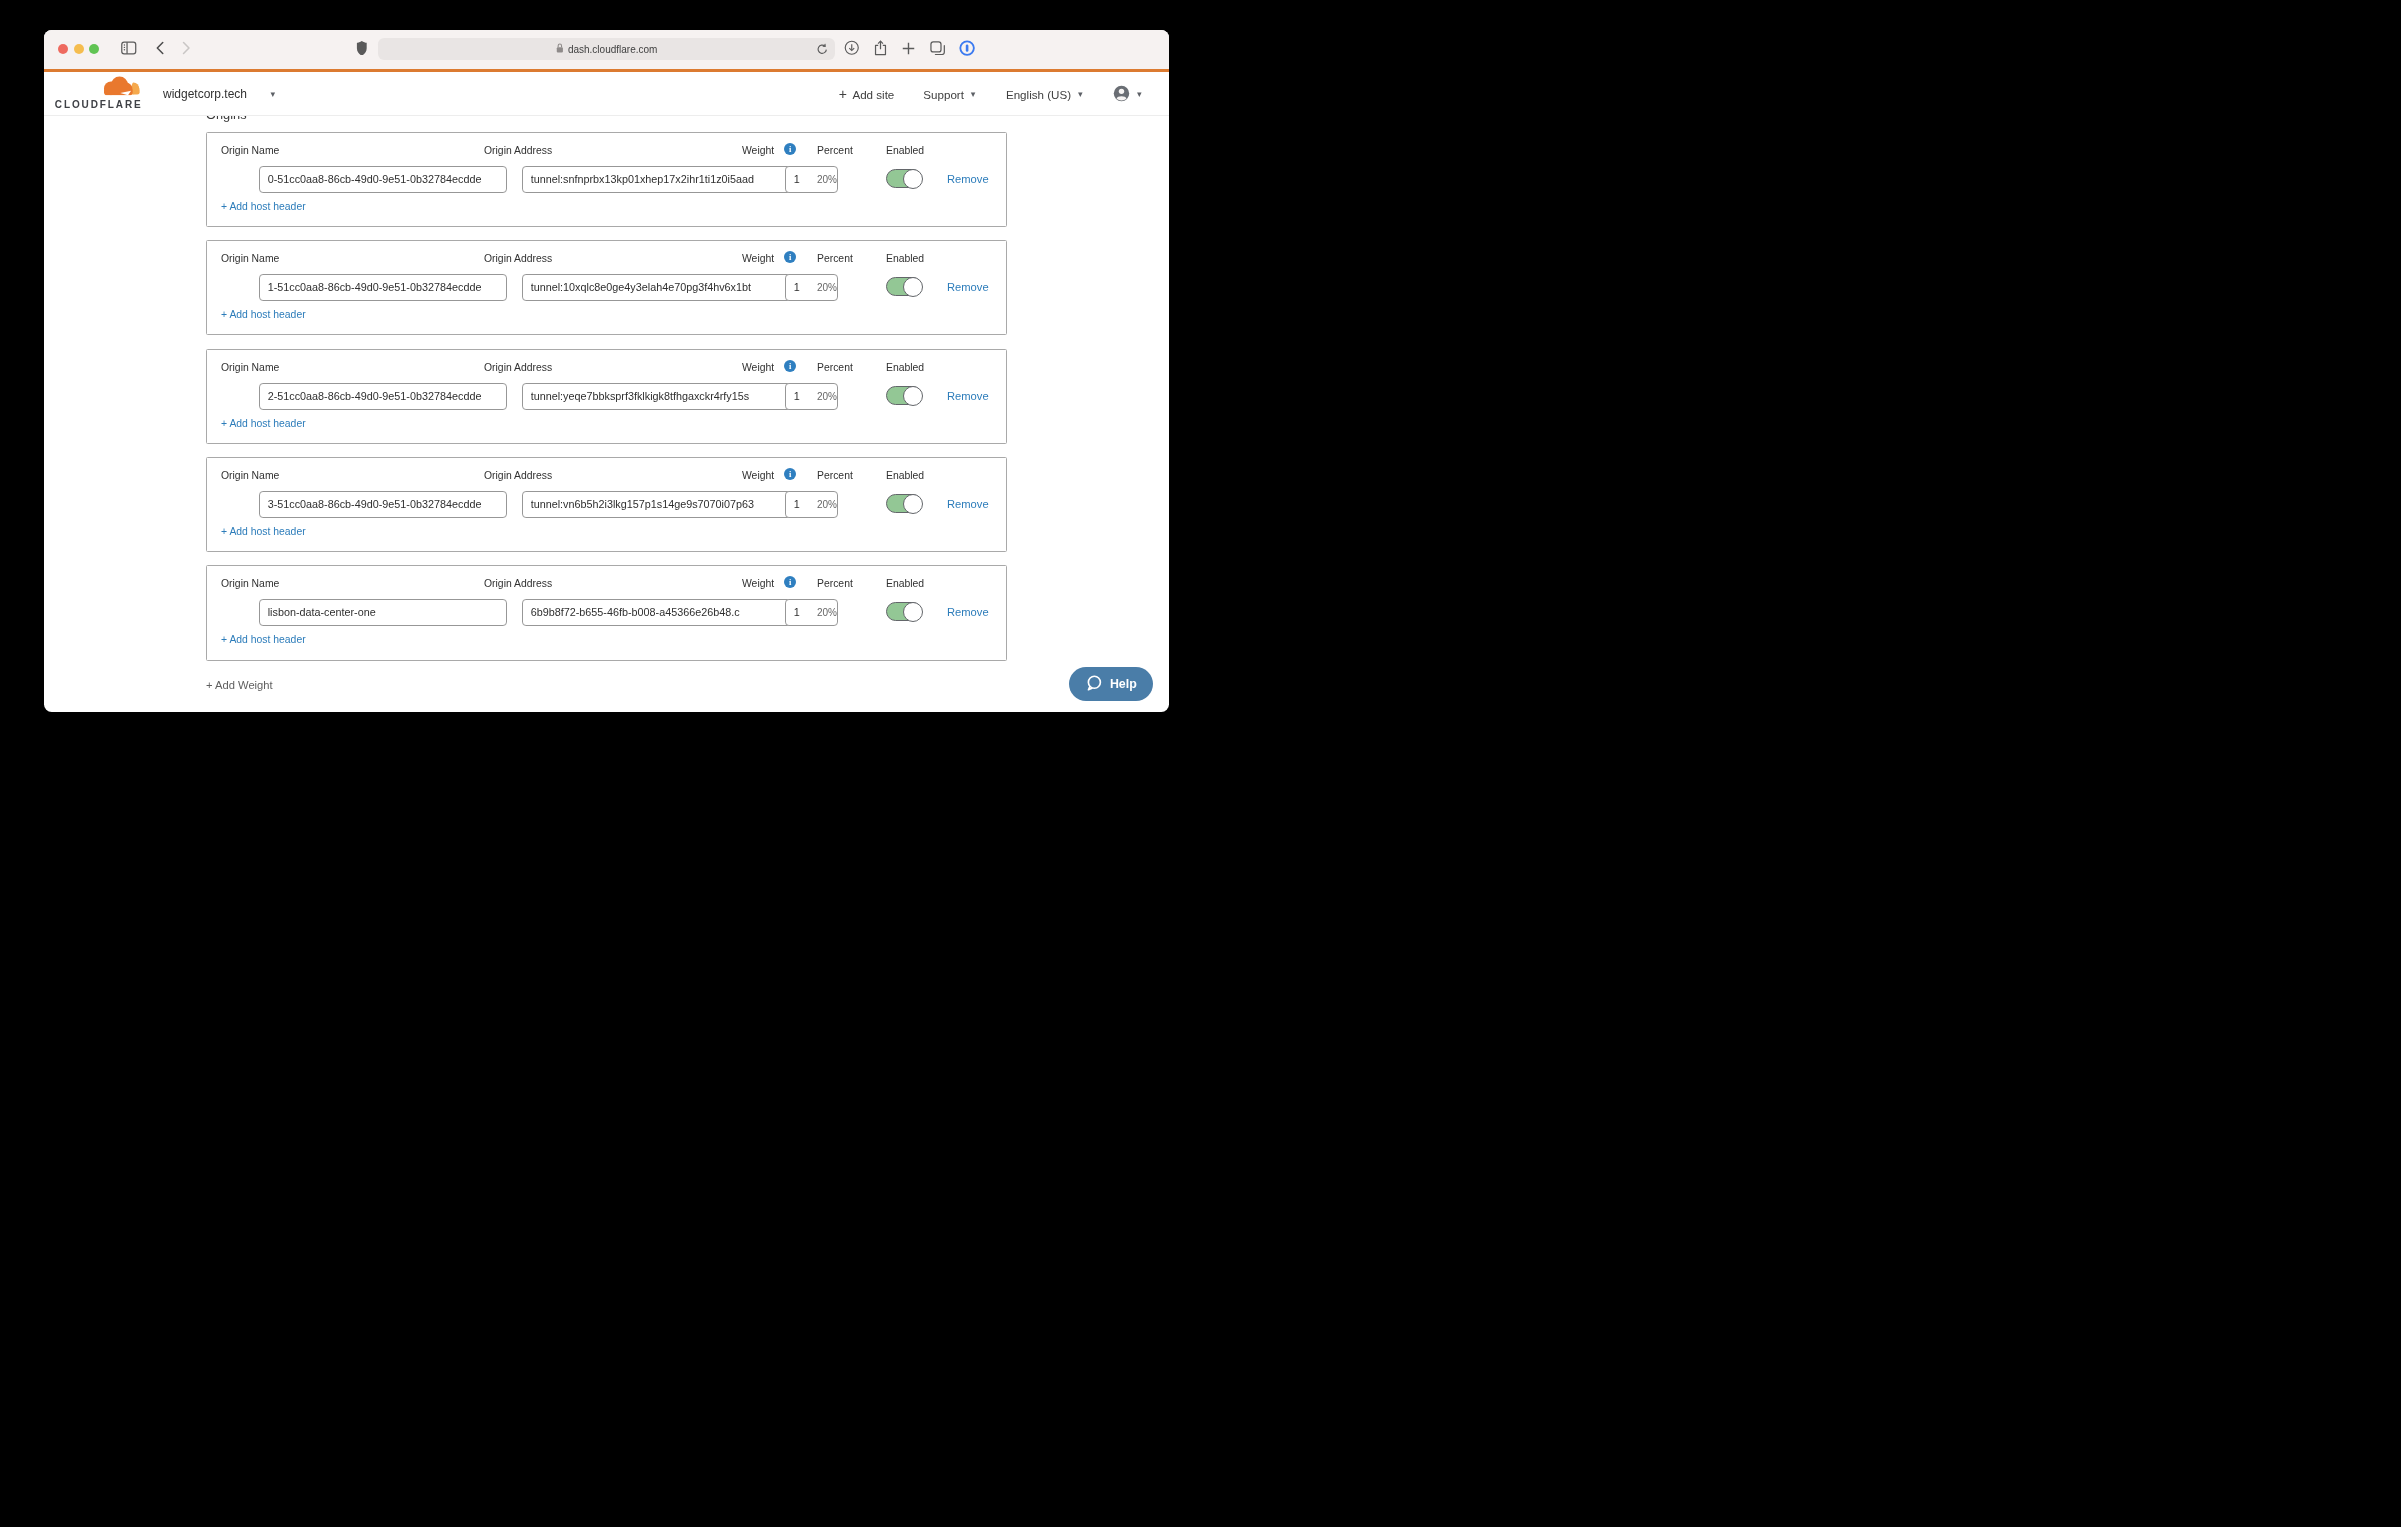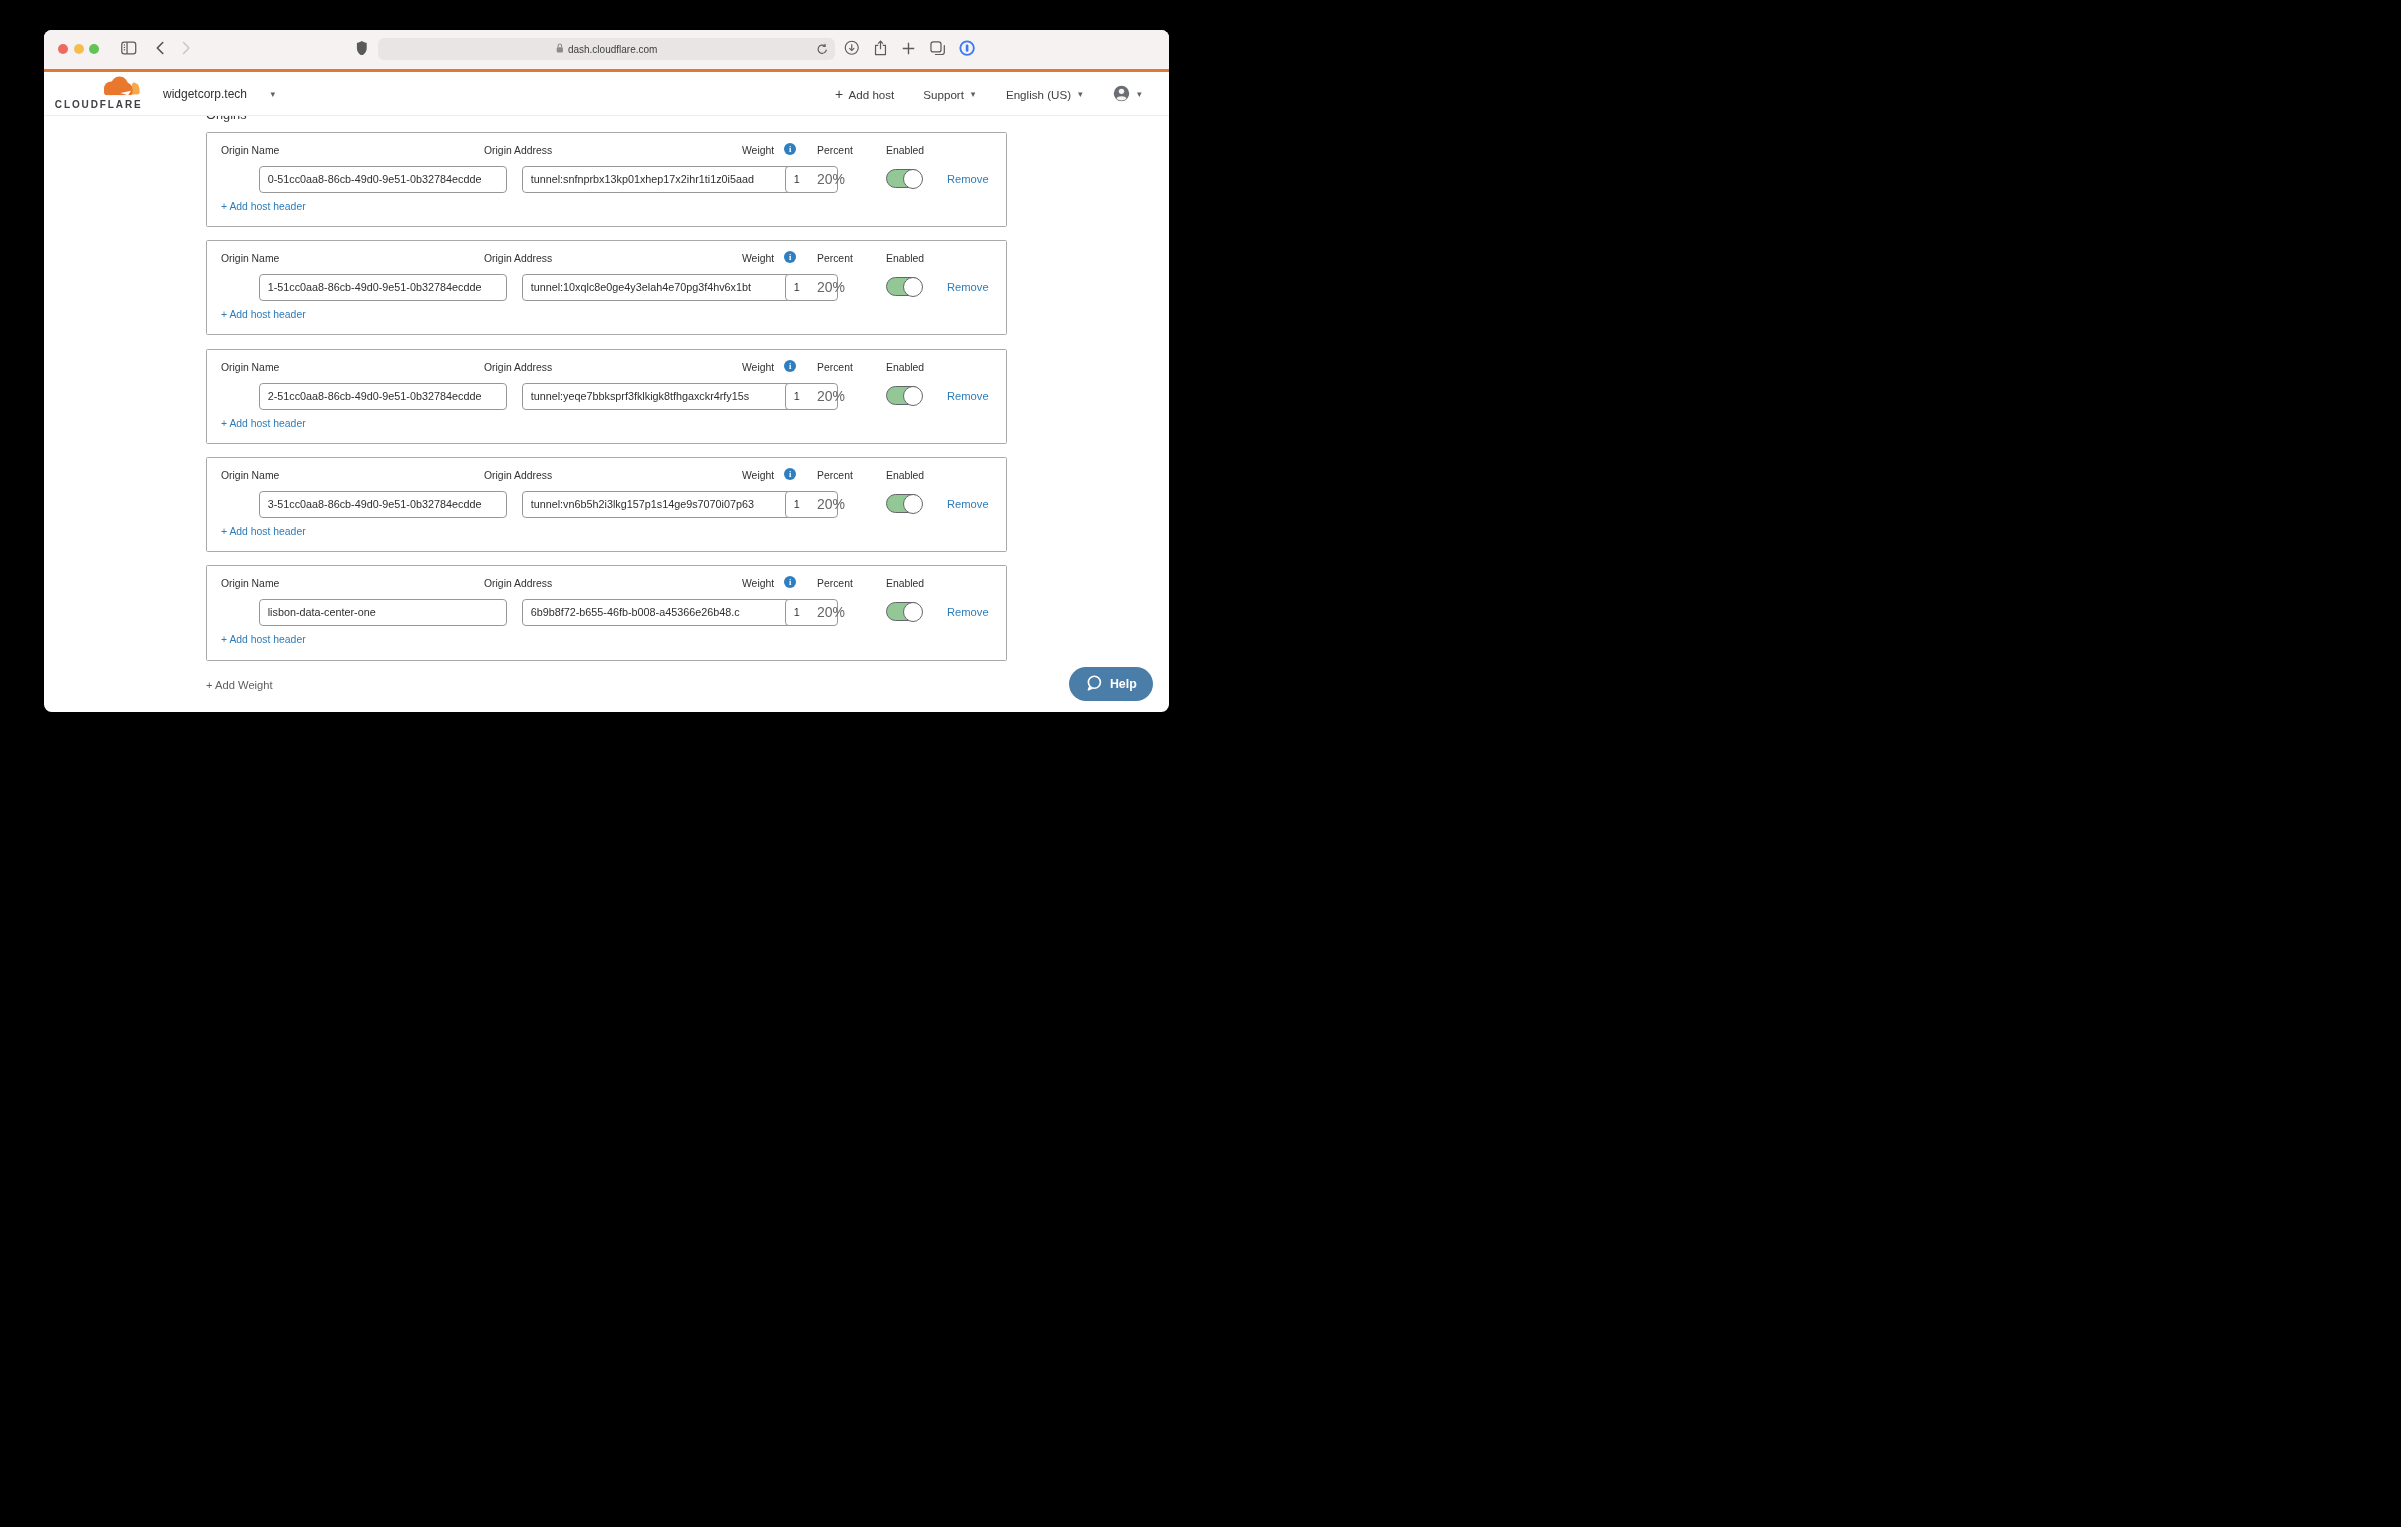--- a/index.html
+++ b/index.html
@@ -38,21 +38,21 @@
   .origin-card .f-label{position:absolute;top:11.6px;font-size:10.4px;color:var(--ink);}
   .origin-card input{position:absolute;top:32.5px;height:27px;border:0.8px solid #979797;border-radius:3.9px;
                      padding:0 7.7px;font-size:10.8px;color:#2f2f2f;font-family:"Liberation Sans",sans-serif;
                      background:#fff;margin-left:38px;}
   .col-name{left:14px;} .col-addr{left:277px;} .col-weight{left:535px;}
   .col-pct{left:610px;} .col-en{left:679px;}
   .in-name{left:14px;width:248px;} .in-addr{left:277px;width:272px;} .in-weight{left:540px;width:53px;}
   .info-dot{position:absolute;left:577px;top:10px;width:12.4px;height:12.4px;border-radius:50%;
             background:#2f7fc0;color:#fff;font-size:8.5px;font-weight:bold;text-align:center;
             line-height:12.4px;font-family:"Liberation Serif",serif;cursor:pointer;}
-  .pct-val{position:absolute;left:610px;top:32.5px;height:27px;line-height:27px;font-size:14px;color:#666;}
+  .pct-val{position:absolute;left:610px;top:32.5px;height:27px;line-height:27px;font-size:10px;color:#666;}
   .toggle{position:absolute;left:679px;top:36px;width:36px;height:19.3px;border:1.2px solid #63666a;
           border-radius:10px;background:var(--toggle-green);cursor:pointer;}
   .toggle .knob{position:absolute;right:-1.5px;top:-1.5px;width:20px;height:20px;background:#fff;
                 border:1.2px solid #63666a;border-radius:50%;}
   .remove-link{position:absolute;left:740px;top:32.5px;height:27px;line-height:27px;font-size:11.2px;
                color:var(--blue);cursor:pointer;text-decoration:none;}
   .host-link{position:absolute;left:14px;top:68px;font-size:10.4px;color:var(--blue);cursor:pointer;}
   .add-origin{position:absolute;left:162px;top:649px;font-size:11.2px;color:#5f5f5f;cursor:pointer;}
   .help-btn{position:absolute;right:16.2px;bottom:10.8px;width:84px;height:34px;border-radius:17px;
             background:var(--help-blue);border:none;display:flex;align-items:center;justify-content:center;
@@ -184,21 +184,21 @@
     </div>
 
     <div class="zone-sel">
       <span>widgetcorp.tech</span>
       <span class="caret">▼</span>
     </div>
 
     <div class="header-right">
       <div class="hr-item">
         <span class="plus-glyph">+</span>
-        <span>Add host</span>
+        <span>Add site</span>
       </div>
       <div class="hr-item">
         <span>Support</span>
         <span class="caret">▼</span>
       </div>
       <div class="hr-item">
         <span>English (US)</span>
         <span class="caret">▼</span>
       </div>
       <div class="hr-item">

